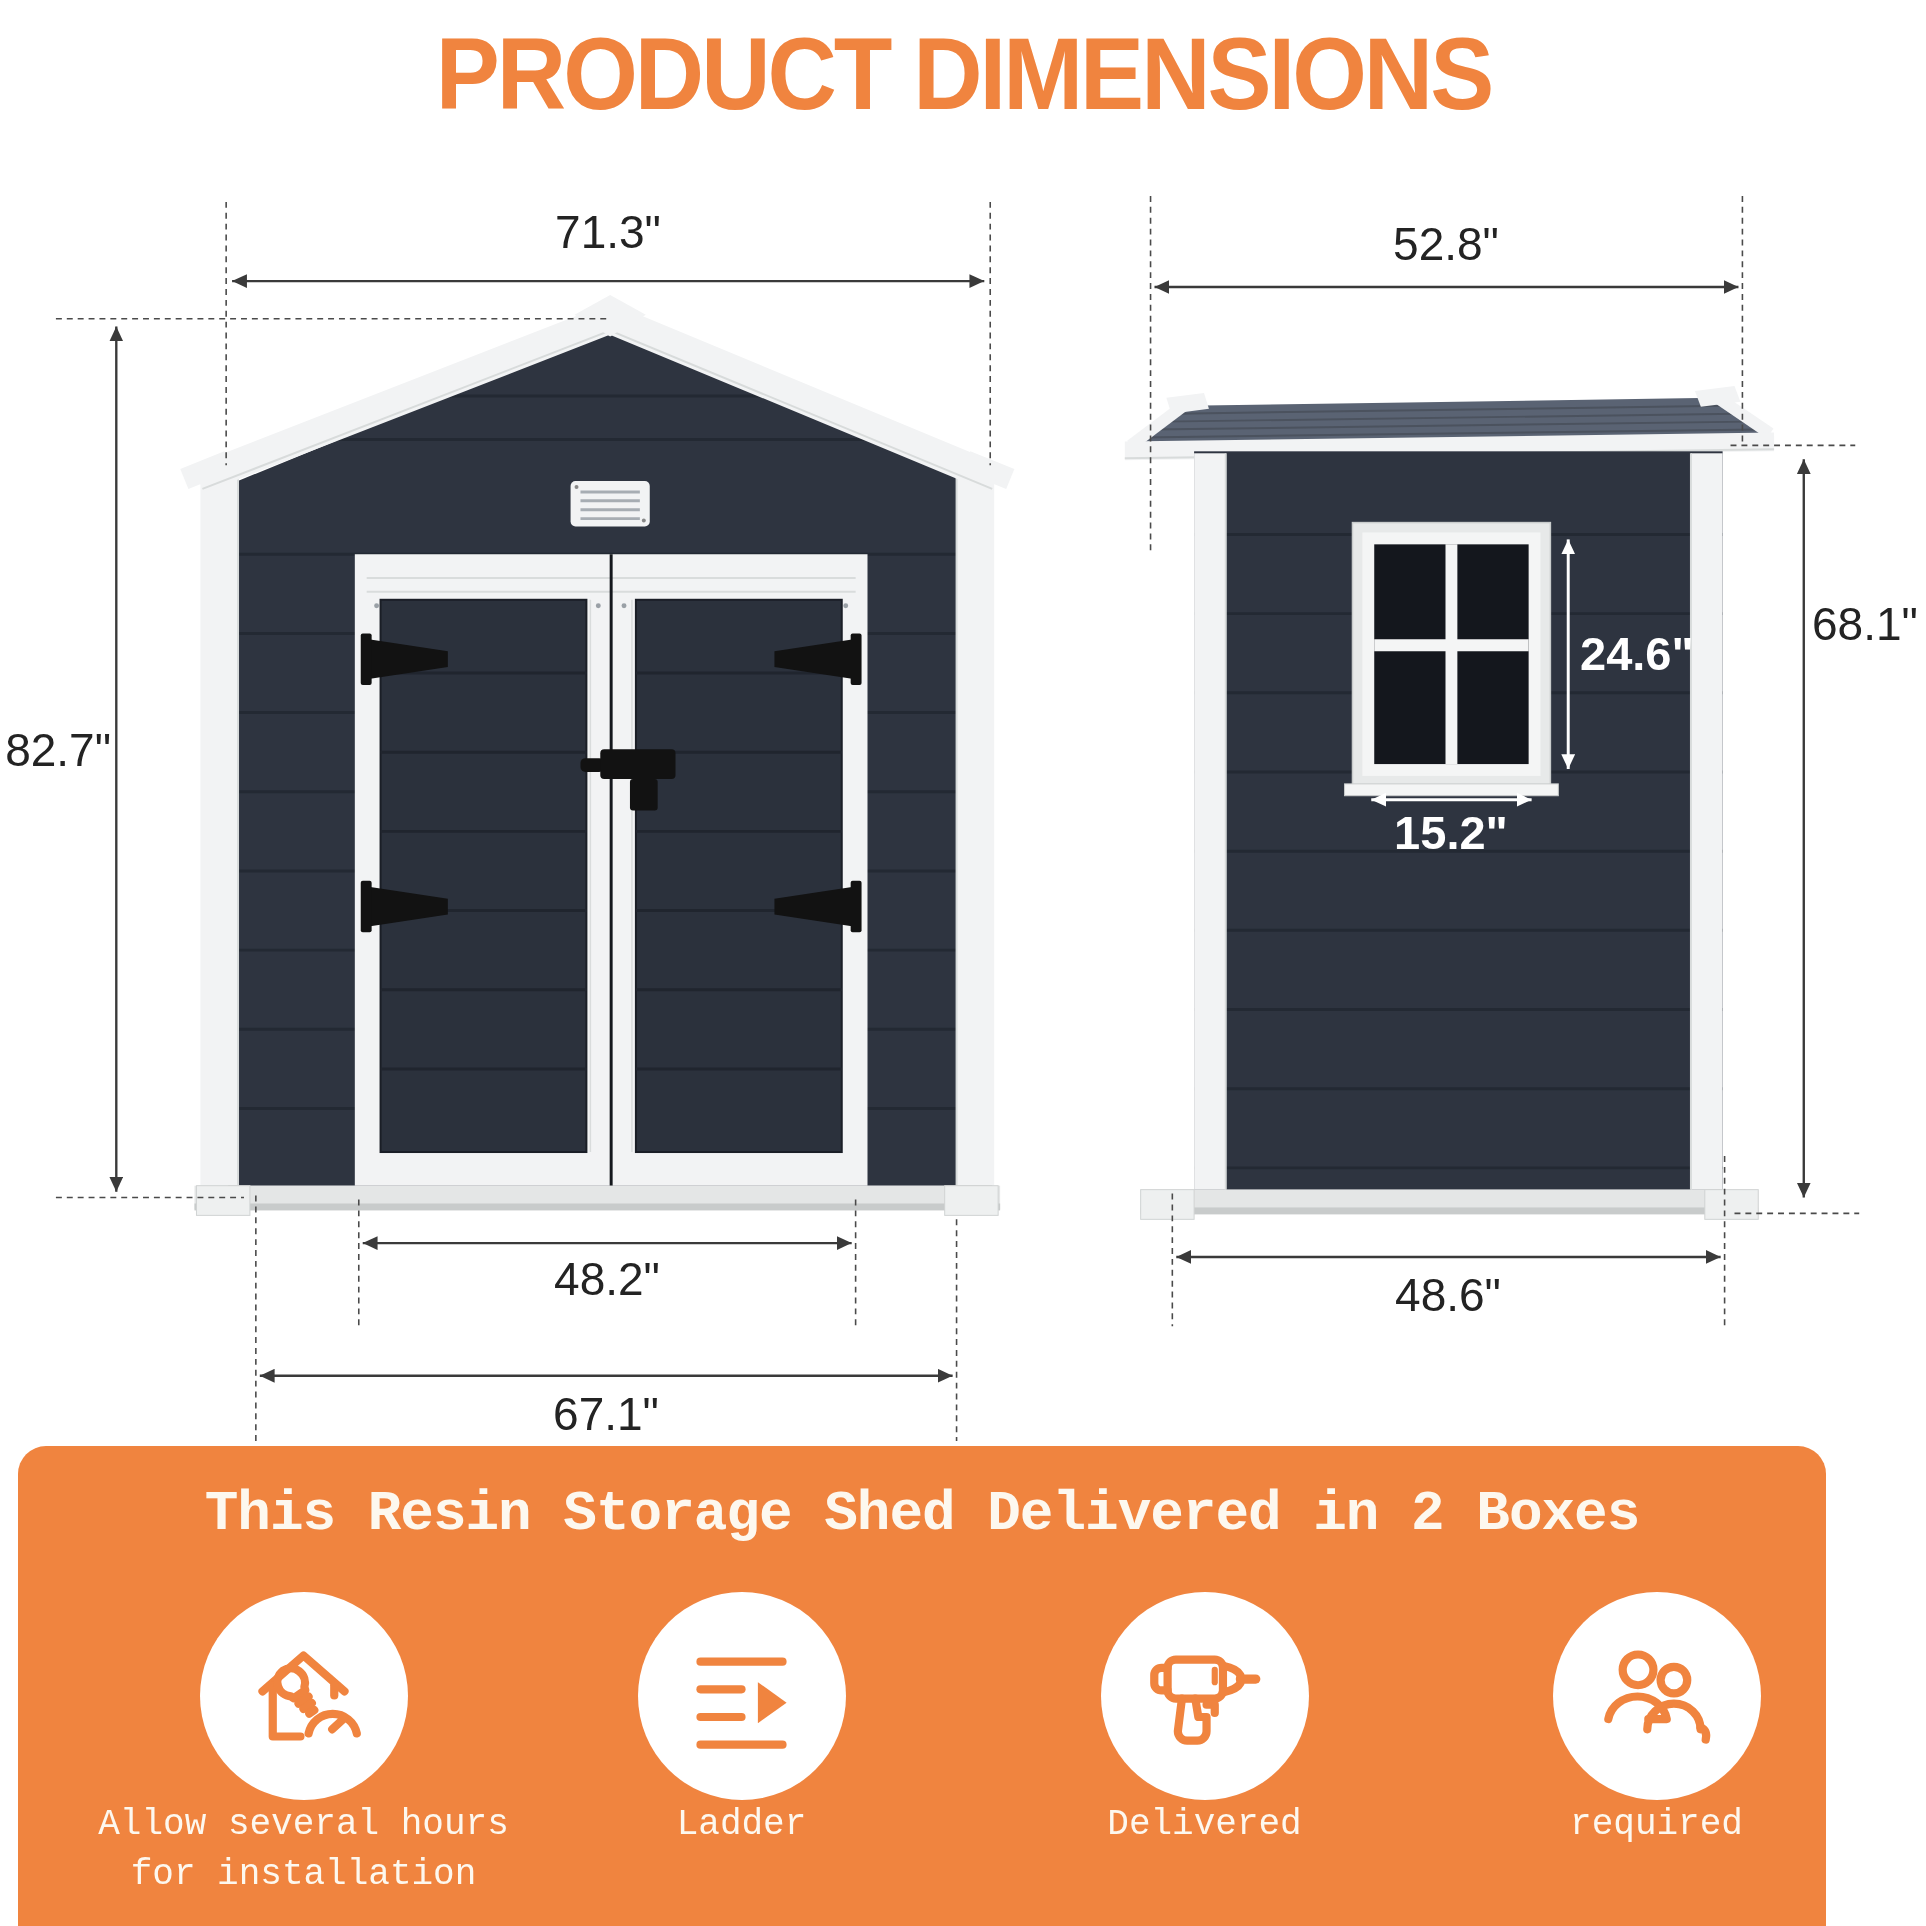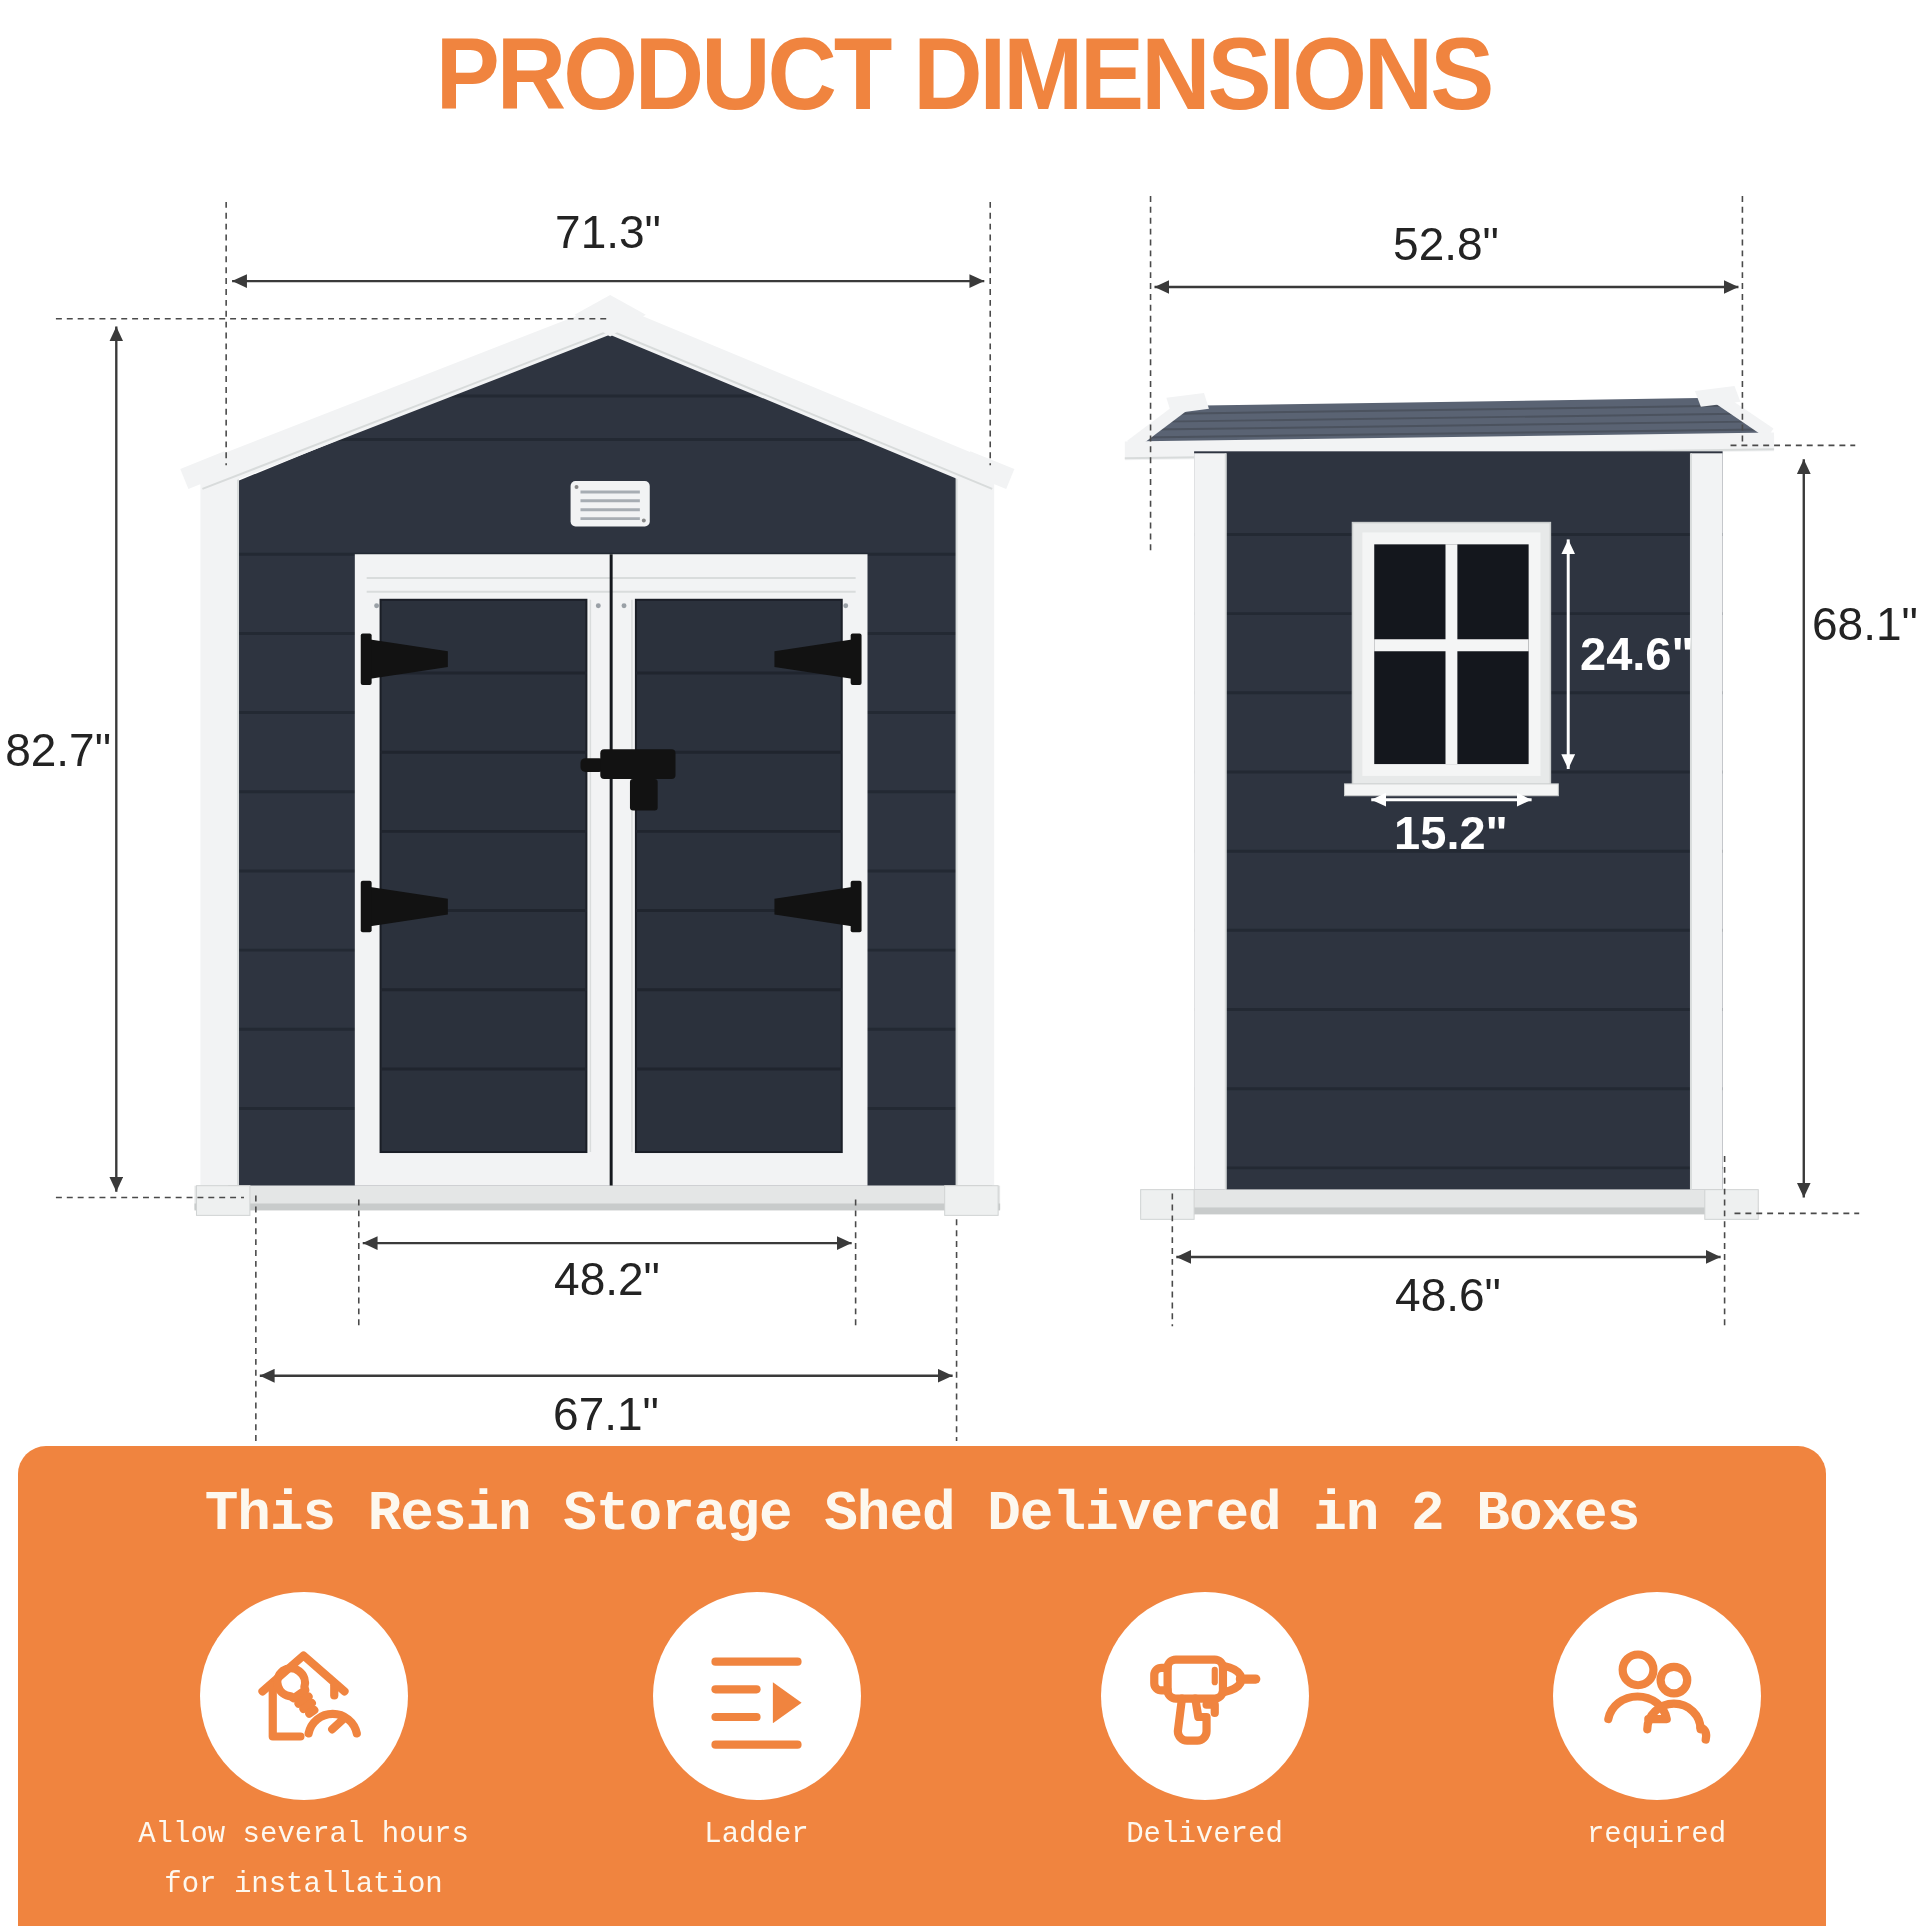--- a/index.html
+++ b/index.html
@@ -31,24 +31,24 @@
   .banner-heading{
     position:absolute;top:36px;left:0;width:100%;text-align:center;
     font-size:56px;font-weight:700;color:var(--banner_text);letter-spacing:-1px;
   }
   .feature{position:absolute;top:146px;width:455px;text-align:center;}
   .feature .circle{
     width:208px;height:208px;border-radius:50%;background:#FFFFFF;
     margin:0 auto;display:flex;align-items:center;justify-content:center;
   }
   .feature .label{
-    margin-top:10px;font-size:29px;line-height:50px;font-weight:400;
+    font-size:36px;line-height:50px;font-weight:400;
     color:var(--banner_text);
   }
-  .f1{left:58px;} .f2{left:511px;} .f3{left:959px;} .f4{left:1411px;}
+  .f1{left:58px;} .f2{left:496px;} .f3{left:959px;} .f4{left:1411px;}
   .icon-svg{stroke:var(--accent);fill:none;stroke-width:8;stroke-linecap:round;stroke-linejoin:round;}
 </style>
 </head>
 <body>
 
 <div class="stage">
 
   <div class="page-title">PRODUCT DIMENSIONS</div>
 
   <svg class="diagram-svg" width="1927" height="1445" viewBox="0 0 1946 1460" xmlns="http://www.w3.org/2000/svg">

